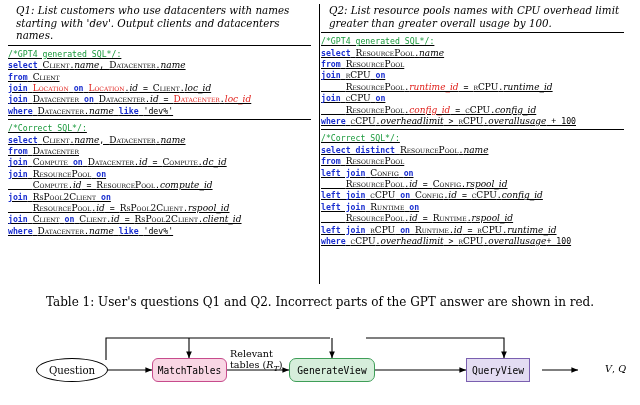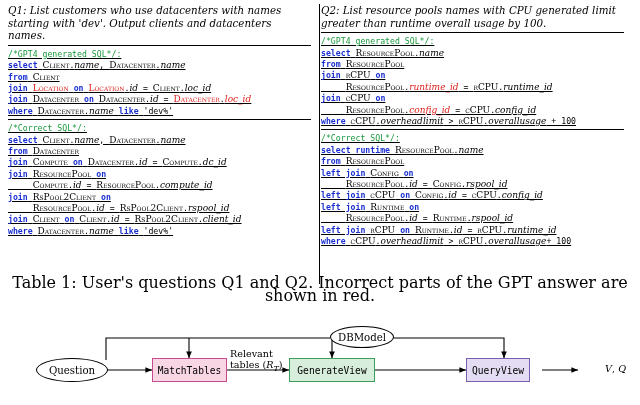--- a/index.html
+++ b/index.html
@@ -13,21 +13,21 @@
   .page{position:relative;width:640px;height:405px;}
 
   
   .tbl{
     position:absolute;left:8px;top:4px;width:624px;
     display:flex;gap:10px;
   }
   .col{width:303px;position:relative;}
   .qtext{
     font-style:italic;font-size:10.3px;line-height:12.6px;
-    margin:0 0 3px 0;
+    margin:0 0 3px 8px;
   }
   .hrule{border:none;border-top:0.8px solid #000;margin:2px 0 3px 0;}
   .vrule{
     position:absolute;left:311px;top:0;width:0;height:280px;
     border-left:0.8px solid #000;
   }
 
   .sql{
     font-family:"DejaVu Sans Mono", monospace;
     font-size:8.2px;line-height:11.4px;
@@ -36,39 +36,39 @@
     text-decoration:underline;
   }
   .cmt{color:#1a9a3c;font-family:"DejaVu Sans Mono", monospace;}
   .kw{color:#1a2fd0;font-weight:bold;}
   .sc{font-variant:small-caps;font-family:"DejaVu Serif",serif;font-size:9.0px;}
   .it{font-style:italic;font-family:"DejaVu Serif",serif;font-size:9.0px;}
   .red{color:#e0201b;}
   .str{color:#000;}
 
   .caption{
-    position:absolute;left:8px;top:276px;width:624px;
-    text-align:center;font-size:16px;line-height:13px;
+    position:absolute;left:8px;top:296px;width:624px;
+    text-align:center;font-size:12px;line-height:13px;
   }
 
   
   .diagram{position:absolute;left:0;top:312px;width:640px;height:93px;}
   .node{
     position:absolute;box-sizing:border-box;
     display:flex;align-items:center;justify-content:center;
     font-family:"DejaVu Sans Mono", monospace;
     font-size:9.6px;color:#000;
   }
   .ell{
     border:1.1px solid #000;border-radius:50%;
     background:#fff;font-family:"DejaVu Serif",serif;font-size:10.2px;
   }
   .box{border:1.1px solid #000;}
   .pink{background:#f9d6e4;border-color:#c74b8c;}
-  .green{background:#d6eedb;border-color:#3f9e58;}
+  .green{background:#d6eedb;border-color:#3f9e58;border-radius:7px;}
   .purple{background:#e3dcf2;border-color:#7a5fb0;}
   .lbl{
     position:absolute;font-family:"DejaVu Serif",serif;font-size:9.6px;
     text-align:left;line-height:11px;
   }
   svg.arr{position:absolute;left:0;top:0;width:640px;height:93px;overflow:visible;}
 </style>
 </head>
 <body>
 
@@ -99,34 +99,34 @@
      <span class="sc">Compute</span>.<span class="it">id</span> = <span class="sc">ResourcePool</span>.<span class="it">compute_id</span>
 <span class="kw">join</span> <span class="sc">RsPool2Client</span> <span class="kw">on</span>
      <span class="sc">ResourcePool</span>.<span class="it">id</span> = <span class="sc">RsPool2Client</span>.<span class="it">rspool_id</span>
 <span class="kw">join</span> <span class="sc">Client</span> <span class="kw">on</span> <span class="sc">Client</span>.<span class="it">id</span> = <span class="sc">RsPool2Client</span>.<span class="it">client_id</span>
 <span class="kw">where</span> <span class="sc">Datacenter</span>.<span class="it">name</span> <span class="kw">like</span> <span class="str">'dev%'</span></div>
     </div>
 
     <div class="col">
       <div class="qtext">
         <span>Q2:</span>
-        <span>List resource pools names with CPU generated limit greater than runtime overall usage by 100.</span>
+        <span>List resource pools names with CPU overhead limit greater than greater overall usage by 100.</span>
       </div>
       <hr class="hrule">
       <div class="sql"><span class="cmt">/*GPT4 generated SQL*/:</span>
 <span class="kw">select</span> <span class="sc">ResourcePool</span>.<span class="it">name</span>
 <span class="kw">from</span> <span class="sc">ResourcePool</span>
 <span class="kw">join</span> <span class="sc">rCPU</span> <span class="kw">on</span>
      <span class="sc">ResourcePool</span>.<span class="it red">runtime_id</span> = <span class="sc">rCPU</span>.<span class="it">runtime_id</span>
 <span class="kw">join</span> <span class="sc">cCPU</span> <span class="kw">on</span>
      <span class="sc">ResourcePool</span>.<span class="it red">config_id</span> = <span class="sc">cCPU</span>.<span class="it">config_id</span>
 <span class="kw">where</span> <span class="sc">cCPU</span>.<span class="it">overheadlimit</span> &gt; <span class="sc">rCPU</span>.<span class="it">overallusage</span> + 100</div>
       <hr class="hrule">
       <div class="sql"><span class="cmt">/*Correct SQL*/:</span>
-<span class="kw">select runtime</span> <span class="sc">ResourcePool</span>.<span class="it">name</span>
+<span class="kw">select distinct</span> <span class="sc">ResourcePool</span>.<span class="it">name</span>
 <span class="kw">from</span> <span class="sc">ResourcePool</span>
 <span class="kw">left join</span> <span class="sc">Config</span> <span class="kw">on</span>
      <span class="sc">ResourcePool</span>.<span class="it">id</span> = <span class="sc">Config</span>.<span class="it">rspool_id</span>
 <span class="kw">left join</span> <span class="sc">cCPU</span> <span class="kw">on</span> <span class="sc">Config</span>.<span class="it">id</span> = <span class="sc">cCPU</span>.<span class="it">config_id</span>
 <span class="kw">left join</span> <span class="sc">Runtime</span> <span class="kw">on</span>
      <span class="sc">ResourcePool</span>.<span class="it">id</span> = <span class="sc">Runtime</span>.<span class="it">rspool_id</span>
 <span class="kw">left join</span> <span class="sc">rCPU</span> <span class="kw">on</span> <span class="sc">Runtime</span>.<span class="it">id</span> = <span class="sc">rCPU</span>.<span class="it">runtime_id</span>
 <span class="kw">where</span> <span class="sc">cCPU</span>.<span class="it">overheadlimit</span> &gt; <span class="sc">rCPU</span>.<span class="it">overallusage</span>+ 100</div>
     </div>
   </div>
@@ -153,25 +153,22 @@
       <path d="M106,48 L106,26 L330,26" stroke="#000" stroke-width="1.1" fill="none"></path>
       <path d="M366,26 L504,26 L504,46" stroke="#000" stroke-width="1.1" fill="none" marker-end="url(#ah)"></path>
       <path d="M189,26 L189,46" stroke="#000" stroke-width="1.1" fill="none" marker-end="url(#ah)"></path>
       <path d="M332,26 L332,46" stroke="#000" stroke-width="1.1" fill="none" marker-end="url(#ah)"></path>
     </svg>
 
     <div class="node ell" style="left:36px;top:46px;width:72px;height:24px;">
       <span>Question</span>
     </div>
 
-    <div class="node ell" style="left:330px;top:14px;width:64px;height:22px;">
-      <span>DBModel</span>
-    </div>
 
-    <div class="node box pink" style="left:152px;top:46px;width:75px;height:24px;">
+    <div class="node box pink" style="left:152px;top:46px;width:75px;height:24px;border-radius:6px;">
       <span>MatchTables</span>
     </div>
 
     <div class="node box green" style="left:289px;top:46px;width:86px;height:24px;">
       <span>GenerateView</span>
     </div>
 
     <div class="node box purple" style="left:466px;top:46px;width:64px;height:24px;">
       <span>QueryView</span>
     </div>

